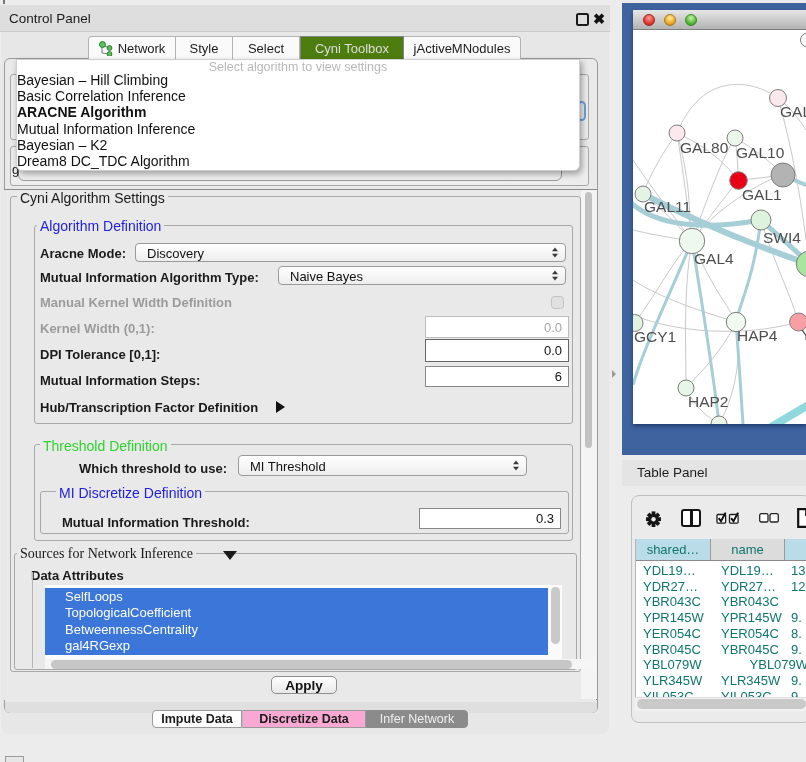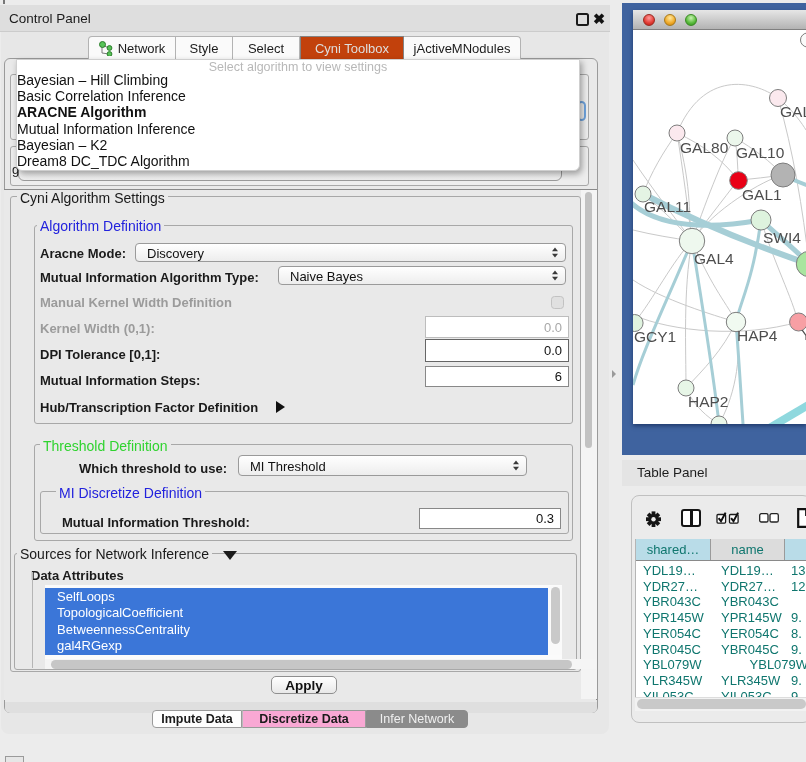--- a/index.html
+++ b/index.html
@@ -36,21 +36,21 @@
       <line x1="3" y1="4" x2="10" y2="7" stroke="#7a7a7a" stroke-width="1"></line>
       <line x1="3" y1="4" x2="3" y2="12" stroke="#7a7a7a" stroke-width="1"></line>
       <line x1="3" y1="12" x2="10" y2="13" stroke="#7a7a7a" stroke-width="1"></line>
       <circle cx="3.5" cy="3.5" r="3" fill="#57c457" stroke="#2c7d2c"></circle>
       <circle cx="10.5" cy="7" r="2.4" fill="#57c457" stroke="#2c7d2c"></circle>
       <circle cx="10.5" cy="13" r="2.4" fill="#57c457" stroke="#2c7d2c"></circle>
     </svg>
     Network</div>
   <div style="width:57px;background:#fafafa;border:1px solid #b3b3b3;border-left:none;border-bottom:none;display:flex;align-items:center;justify-content:center;">Style</div>
   <div style="width:67px;background:#fafafa;border:1px solid #b3b3b3;border-left:none;border-bottom:none;display:flex;align-items:center;justify-content:center;">Select</div>
-  <div style="width:104px;background:#c2410c;border:1px solid #838383;border-bottom:none;display:flex;align-items:center;justify-content:center;color:#dedede;">Cyni Toolbox</div>
+  <div style="width:104px;background:#4d7c0f;border:1px solid #838383;border-bottom:none;display:flex;align-items:center;justify-content:center;color:#dedede;">Cyni Toolbox</div>
   <div style="width:117px;background:#fafafa;border:1px solid #b3b3b3;border-left:none;border-bottom:none;border-radius:0 4px 0 0;display:flex;align-items:center;justify-content:center;">jActiveMNodules</div>
 </div>
 
 <div class="abs" style="left:10px;top:74px;width:579px;height:66px;border:1px solid #a8a8a8;border-radius:3px;background:#ededed;"></div>
 <div class="abs" style="left:577px;top:101px;width:9px;height:20px;border:2.5px solid #6fa3dd;border-radius:5px;background:#ececec;"></div>
 <div class="abs" style="left:10px;top:146px;width:579px;height:40px;border:1px solid #a8a8a8;border-radius:3px;background:#ededed;"></div>
 <div class="abs" style="left:18px;top:158px;width:544px;height:23px;border:1px solid #9a9a9a;border-radius:6px;background:linear-gradient(#fdfdfd,#ededed);"></div>
 <div class="abs" style="left:12px;top:162px;font-size:13px;color:#222;">g</div>
 
 <div class="abs" style="left:4px;top:189px;width:593px;height:511px;border-top:1px solid #8a8a8a;border-right:1px solid #8a8a8a;background:#e9e9e9;"></div>
@@ -111,29 +111,29 @@
     </svg>
   </div>
 
 <div class="abs" style="left:40px;top:491px;width:529px;height:43px;border:1px solid #a8a8a8;border-radius:3px;"></div>
 <div class="glabel" style="left:56px;top:485px;color:#2222dd;">MI Discretize Definition</div>
 
 <div class="lbl" style="left:62px;top:515px;">Mutual Information Threshold:</div>
 <div class="field" style="left:419px;top:508px;width:142px;height:21px;">0.3</div>
 
 <div class="abs" style="left:14px;top:553px;width:563px;height:117px;border:1px solid #a8a8a8;border-radius:3px;"></div>
-<div class="glabel" style="left:17px;top:546px;">Sources for Network Inference</div>
+<div class="glabel" style="left:17px;top:546px;font-family:Liberation Serif, serif;">Sources for Network Inference</div>
 <svg class="abs" style="left:222px;top:549px;" width="16" height="13" viewBox="0 0 16 13">
     <polygon points="1,2 15,2 8,11" fill="#1a1a1a"></polygon>
   </svg>
 <div class="lbl" style="left:31px;top:568px;">Data Attributes</div>
 
 <div class="abs" style="left:45px;top:585px;width:517px;height:75px;background:#fbfbfb;"></div>
 <div class="abs" style="left:32px;top:572px;width:1px;height:96px;background:#b5b5b5;"></div>
-<div class="abs" style="left:45px;top:588px;width:503px;height:67px;background:#3b76d8;color:#fff;font-size:13px;line-height:16.3px;padding-left:12px;padding-top:1px;">SelfLoops<br>TopologicalCoefficient<br>BetweennessCentrality<br>gal4RGexp</div>
+<div class="abs" style="left:45px;top:588px;width:503px;height:67px;background:#3b76d8;color:#fff;font-size:13px;line-height:16.3px;padding-left:20px;padding-top:1px;">SelfLoops<br>TopologicalCoefficient<br>BetweennessCentrality<br>gal4RGexp</div>
 
 <div class="abs" style="left:549px;top:586px;width:13px;height:69px;background:#fafafa;"></div>
 <div class="abs" style="left:551px;top:587px;width:9px;height:57px;background:#c9c9c9;border-radius:5px;"></div>
 
 <div class="abs" style="left:45px;top:659px;width:551px;height:10px;background:#f5f5f5;"></div>
 <div class="abs" style="left:51px;top:660px;width:521px;height:9px;background:#c6c6c6;border-radius:4.5px;"></div>
 
 <div class="abs" style="left:271px;top:676px;width:66px;height:18px;background:linear-gradient(#ffffff,#e8e8e8);border:1px solid #8f8f8f;border-radius:5px;text-align:center;font-size:13.5px;font-weight:bold;color:#111;padding-top:1px;">Apply</div>
 
 <div class="abs" style="left:5px;top:702px;width:592px;height:11px;background:#dfdfdf;border-radius:0 0 5px 5px;"></div>

